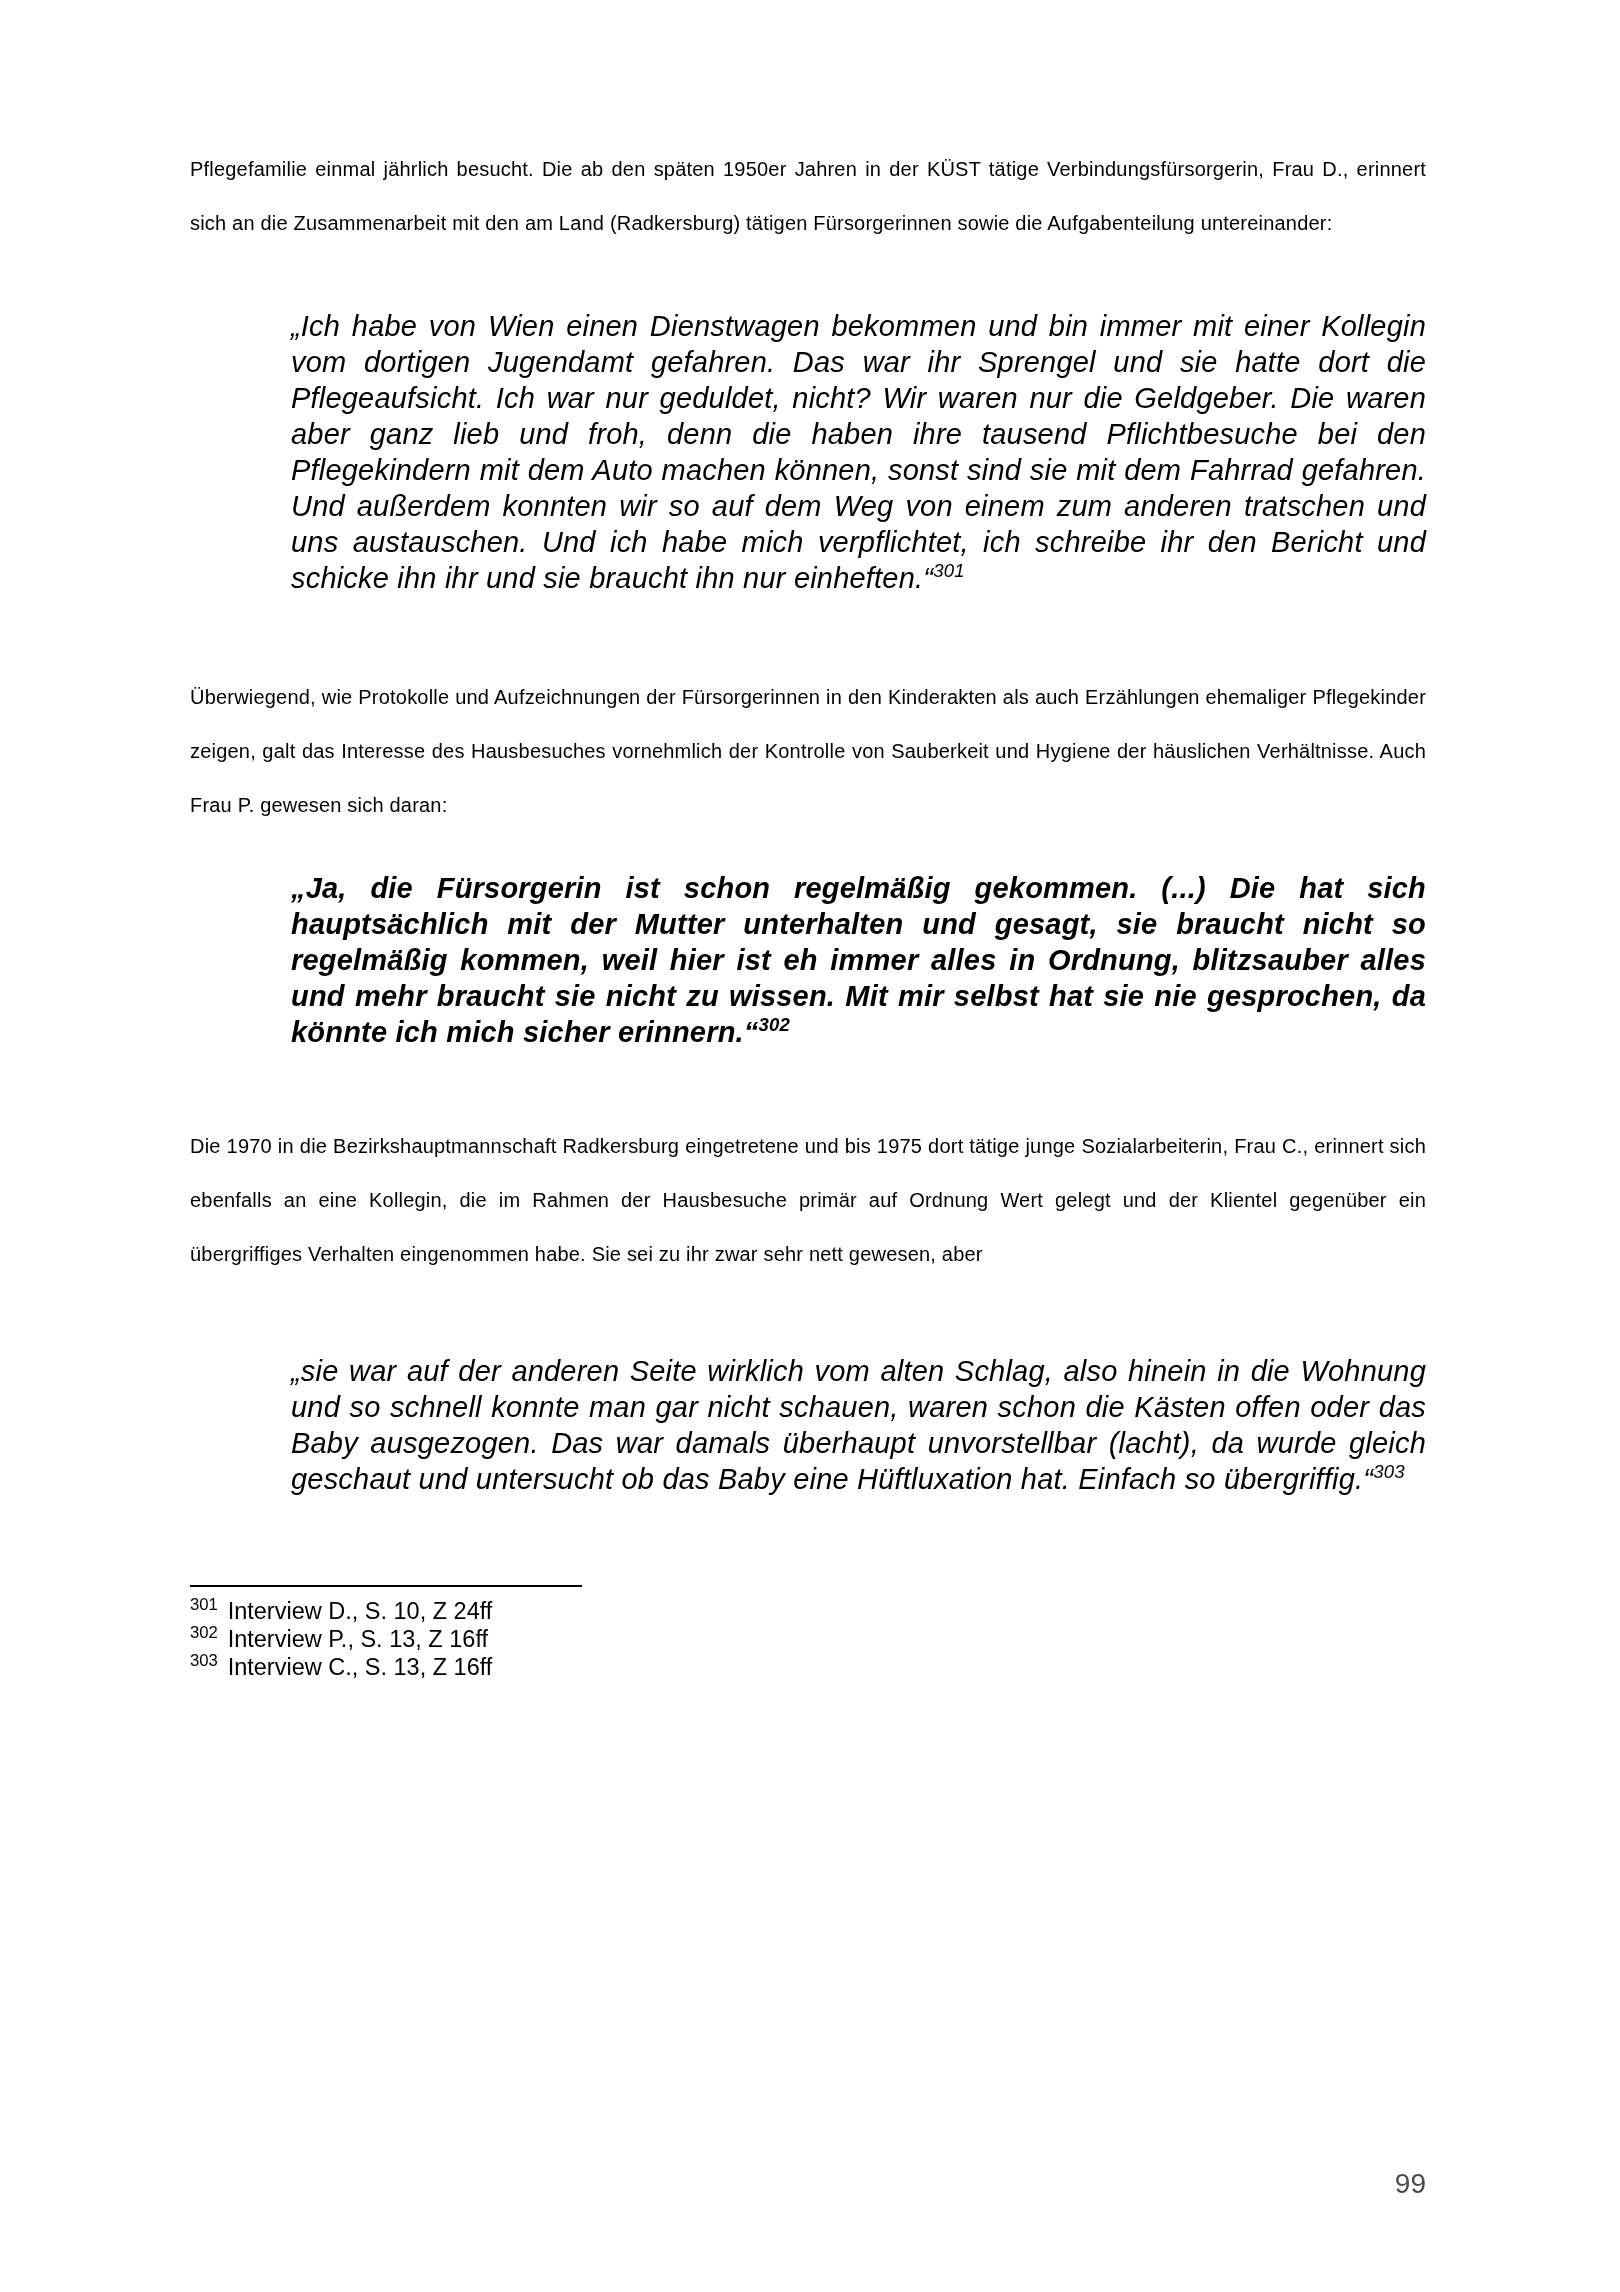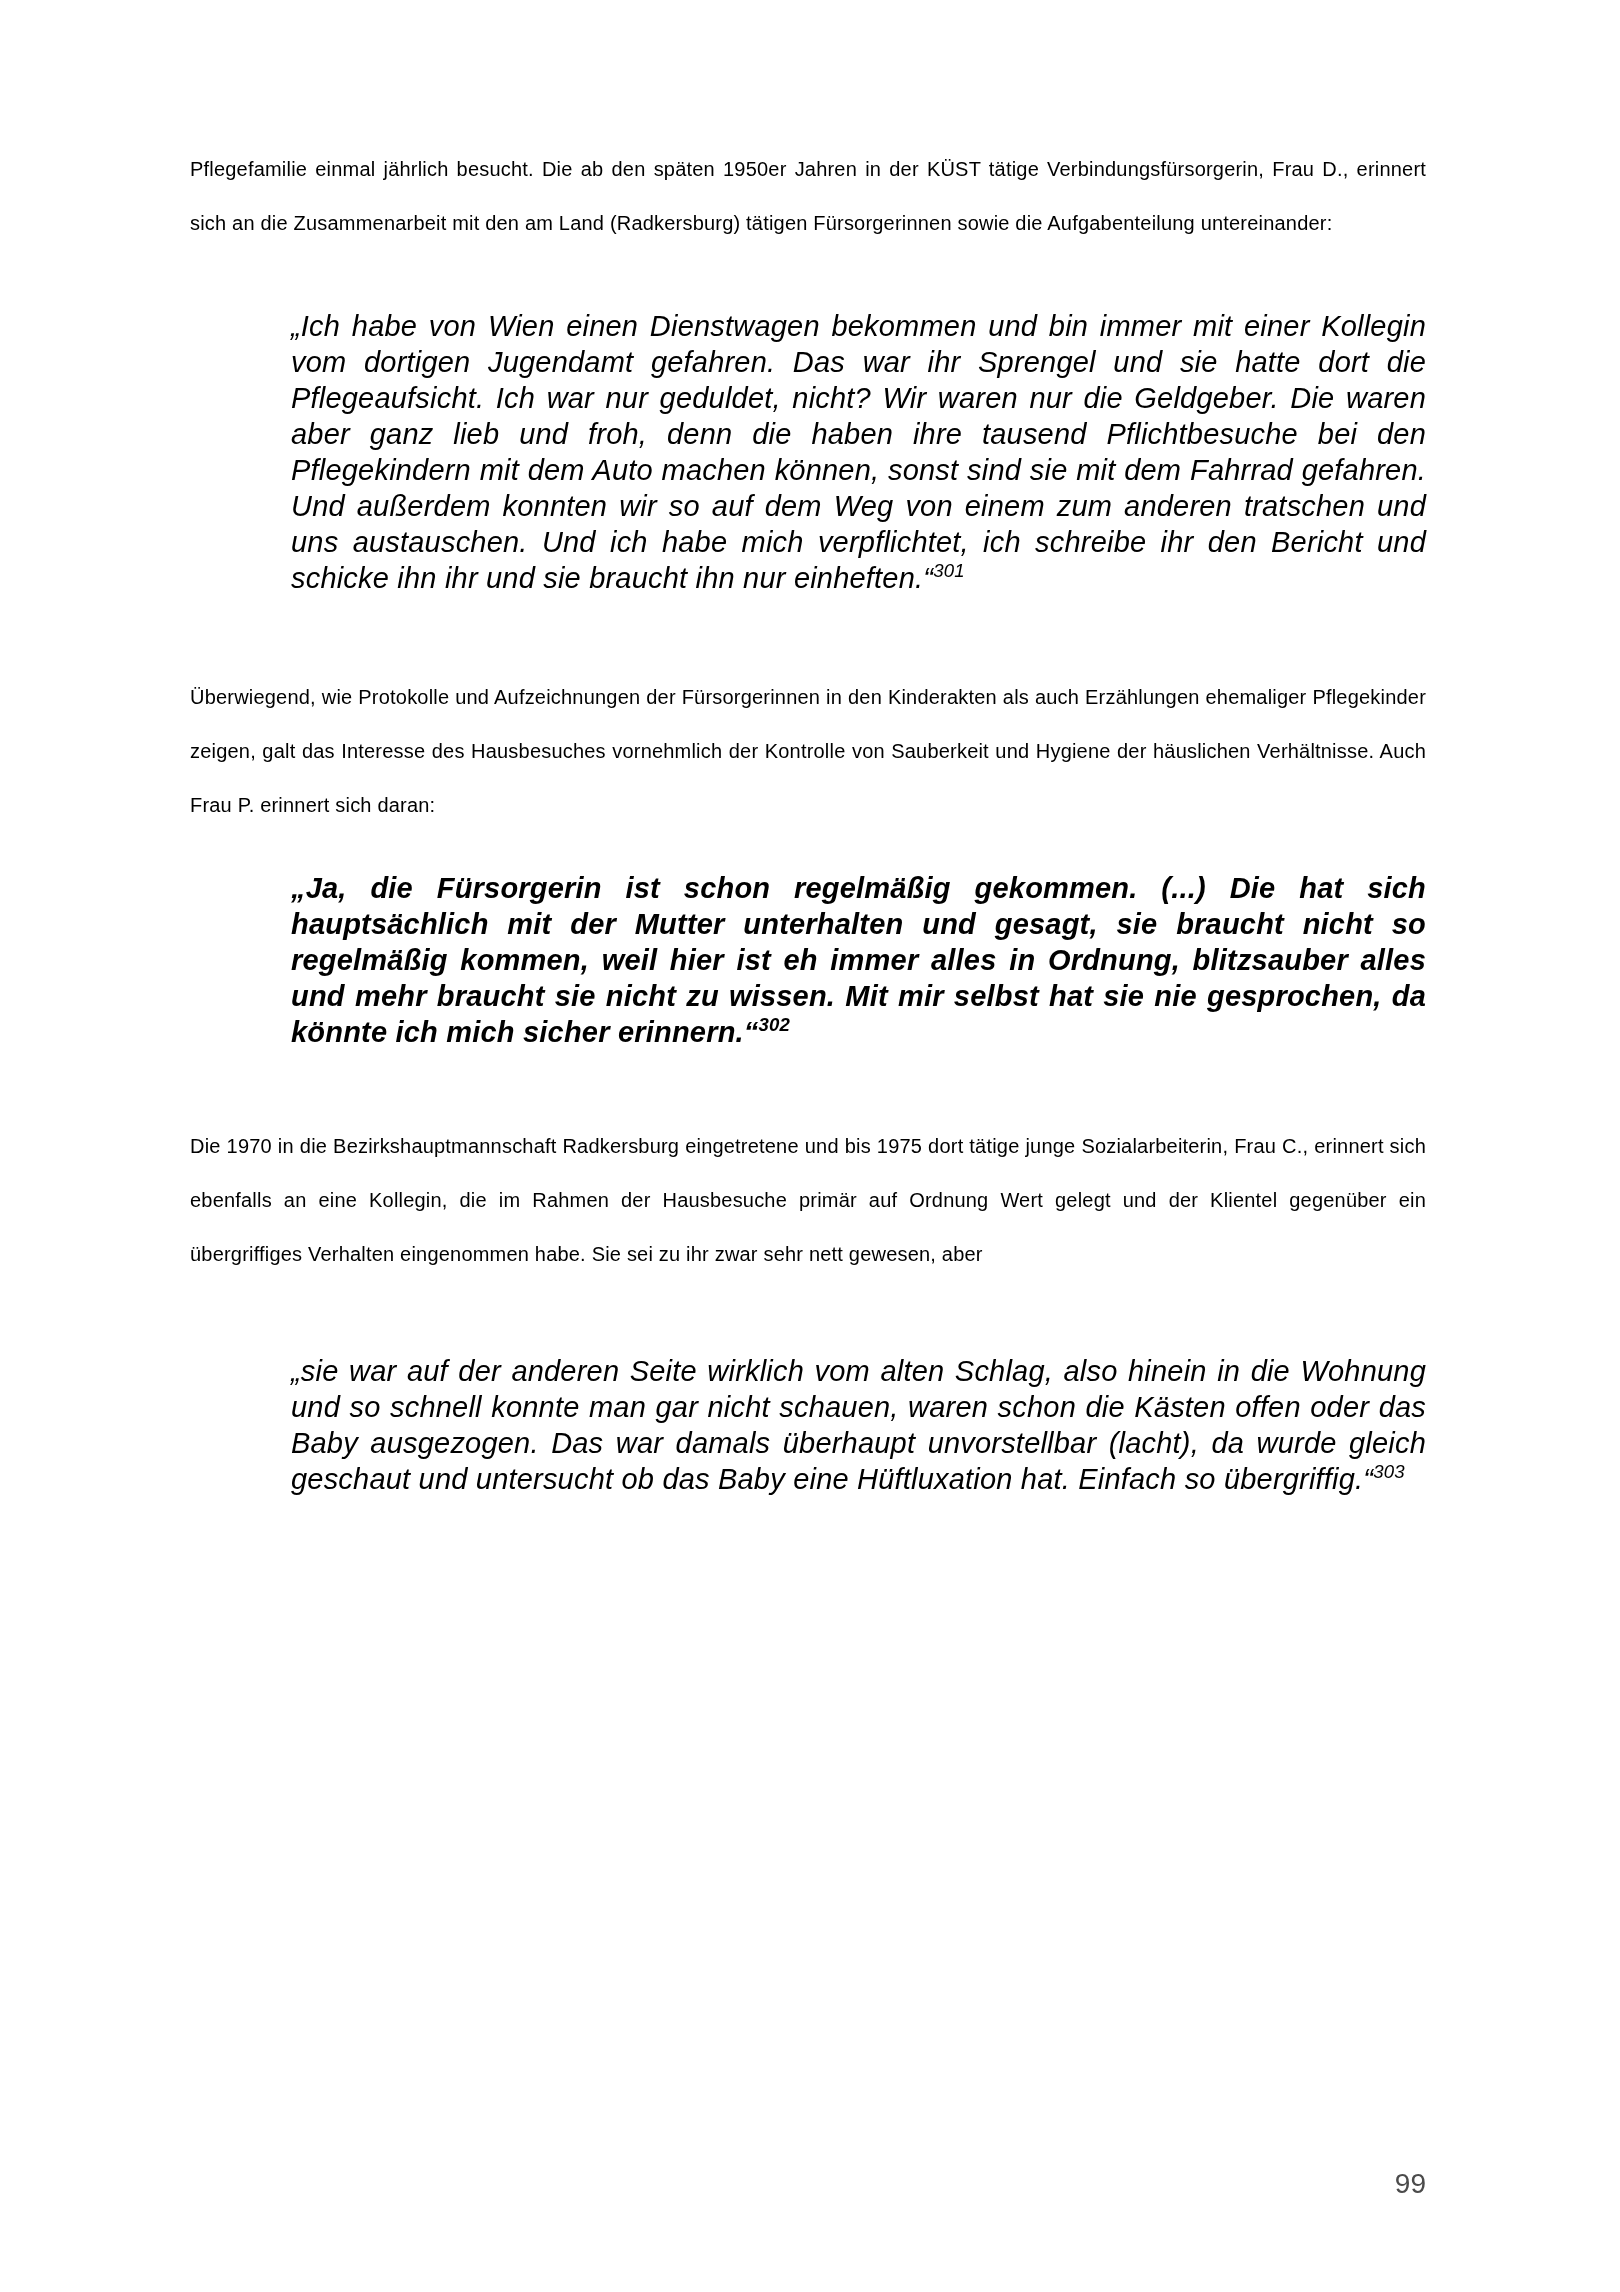--- a/index.html
+++ b/index.html
@@ -82,25 +82,34 @@
 </style>
 </head>
 <body>
 
 <main class="page">
 
   <p class="body-para">Pflegefamilie einmal jährlich besucht. Die ab den späten 1950er Jahren in der KÜST tätige Verbindungsfürsorgerin, Frau D., erinnert sich an die Zusammenarbeit mit den am Land (Radkersburg) tätigen Fürsorgerinnen sowie die Aufgabenteilung untereinander:</p>
 
   <blockquote class="quote mt-q1"><span>„Ich habe von Wien einen Dienstwagen bekommen und bin immer mit einer Kollegin vom dortigen Jugendamt gefahren. Das war ihr Sprengel und sie hatte dort die Pflegeaufsicht. Ich war nur geduldet, nicht? Wir waren nur die Geldgeber. Die waren aber ganz lieb und froh, denn die haben ihre tausend Pflichtbesuche bei den Pflegekindern mit dem Auto machen können, sonst sind sie mit dem Fahrrad gefahren. Und außerdem konnten wir so auf dem Weg von einem zum anderen tratschen und uns austauschen. Und ich habe mich verpflichtet, ich schreibe ihr den Bericht und schicke ihn ihr und sie braucht ihn nur einheften.“</span><sup class="fn-ref">301</sup></blockquote>
 
-  <p class="body-para mt-p2">Überwiegend, wie Protokolle und Aufzeichnungen der Fürsorgerinnen in den Kinderakten als auch Erzählungen ehemaliger Pflegekinder zeigen, galt das Interesse des Hausbesuches vornehmlich der Kontrolle von Sauberkeit und Hygiene der häuslichen Verhältnisse. Auch Frau P. erinnert sich daran:</p>
+  <p class="body-para mt-p2">Überwiegend, wie Protokolle und Aufzeichnungen der Fürsorgerinnen in den Kinderakten als auch Erzählungen ehemaliger Pflegekinder zeigen, galt das Interesse des Hausbesuches vornehmlich der Kontrolle von Sauberkeit und Hygiene der häuslichen Verhältnisse. Auch Frau P. gewesen sich daran:</p>
 
   <blockquote class="quote mt-q2"><span>„Ja, die Fürsorgerin ist schon regelmäßig gekommen. (...) Die hat sich hauptsächlich mit der Mutter unterhalten und gesagt, sie braucht nicht so regelmäßig kommen, weil hier ist eh immer alles in Ordnung, blitzsauber alles und mehr braucht sie nicht zu wissen. Mit mir selbst hat sie nie gesprochen, da könnte ich mich sicher erinnern.“</span><sup class="fn-ref">302</sup></blockquote>
 
   <p class="body-para mt-p3">Die 1970 in die Bezirkshauptmannschaft Radkersburg eingetretene und bis 1975 dort tätige junge Sozialarbeiterin, Frau C., erinnert sich ebenfalls an eine Kollegin, die im Rahmen der Hausbesuche primär auf Ordnung Wert gelegt und der Klientel gegenüber ein übergriffiges Verhalten eingenommen habe. Sie sei zu ihr zwar sehr nett gewesen, aber</p>
 
   <blockquote class="quote mt-q3"><span>„sie war auf der anderen Seite wirklich vom alten Schlag, also hinein in die Wohnung und so schnell konnte man gar nicht schauen, waren schon die Kästen offen oder das Baby ausgezogen. Das war damals überhaupt unvorstellbar (lacht), da wurde gleich geschaut und untersucht ob das Baby eine Hüftluxation hat. Einfach so übergriffig.“</span><sup class="fn-ref">303</sup></blockquote>
 
+  <section class="footnotes">
+    <div class="fn-rule"></div>
+
+    <div class="footnote"><sup class="fn-marker">301</sup><span>Interview D., S. 10, Z 24ff</span></div>
+
+    <div class="footnote"><sup class="fn-marker">302</sup><span>Interview P., S. 13, Z 16ff</span></div>
+
+    <div class="footnote"><sup class="fn-marker">303</sup><span>Interview C., S. 13, Z 16ff</span></div>
+  </section>
 
 </main>
 
 <div class="page-number">99</div>
 
 
 </body></html>

